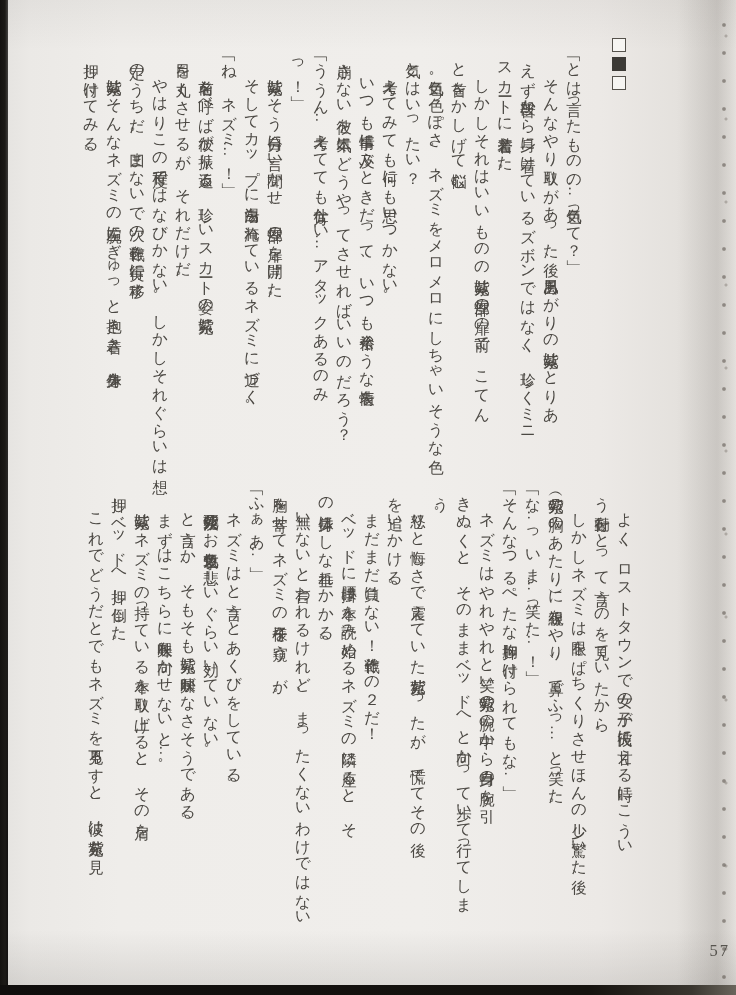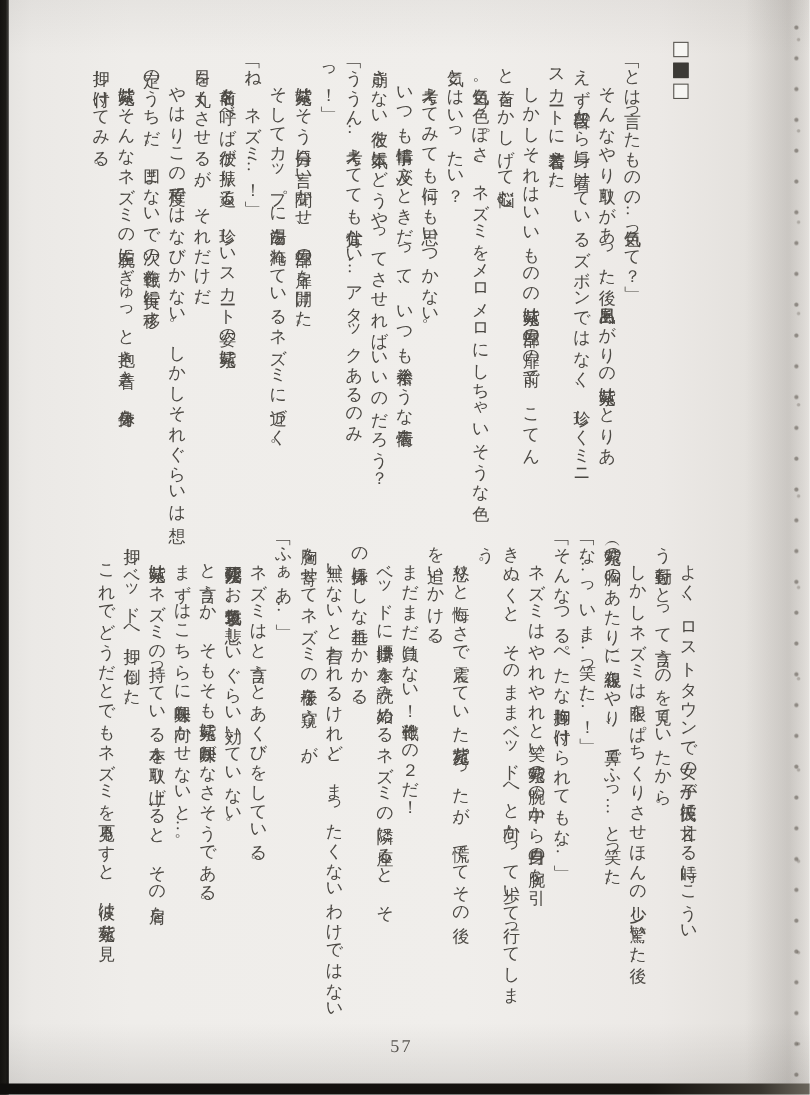--- a/index.html
+++ b/index.html
@@ -57,21 +57,21 @@
     font-size: 15.5px;
     line-height: 23px;
     letter-spacing: 0.5px;
     text-rendering: optimizeLegibility;
   }
   .vtext .vcol { white-space: pre; }
   .vtext.top    { top: 52px;  right: 150px; height: 422px; }
   .vtext.bottom { top: 486px; right: 99px;  height: 438px; }
   .pageno {
     position: absolute; top: 941px; left: 0; width: 730px;
-    text-align: center; font-size: 16.5px; letter-spacing: 2px; color: #57544f;
+    text-align: right; font-size: 16.5px; letter-spacing: 2px; color: #57544f;
   }
 </style>
 </head>
 <body>
 
 <div class="page">
   <div class="shade-right"></div>
   <div class="speckles"></div>
 
   <div class="markers">

